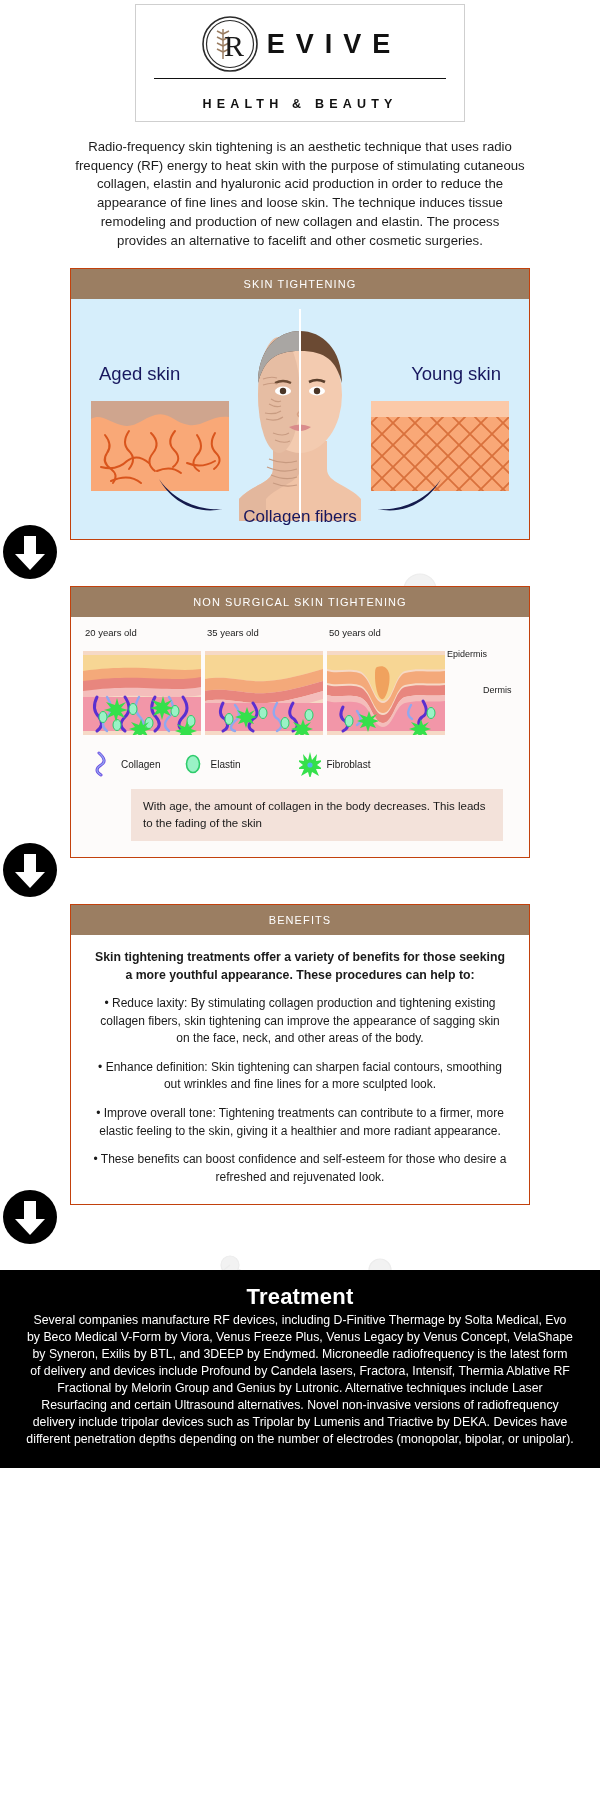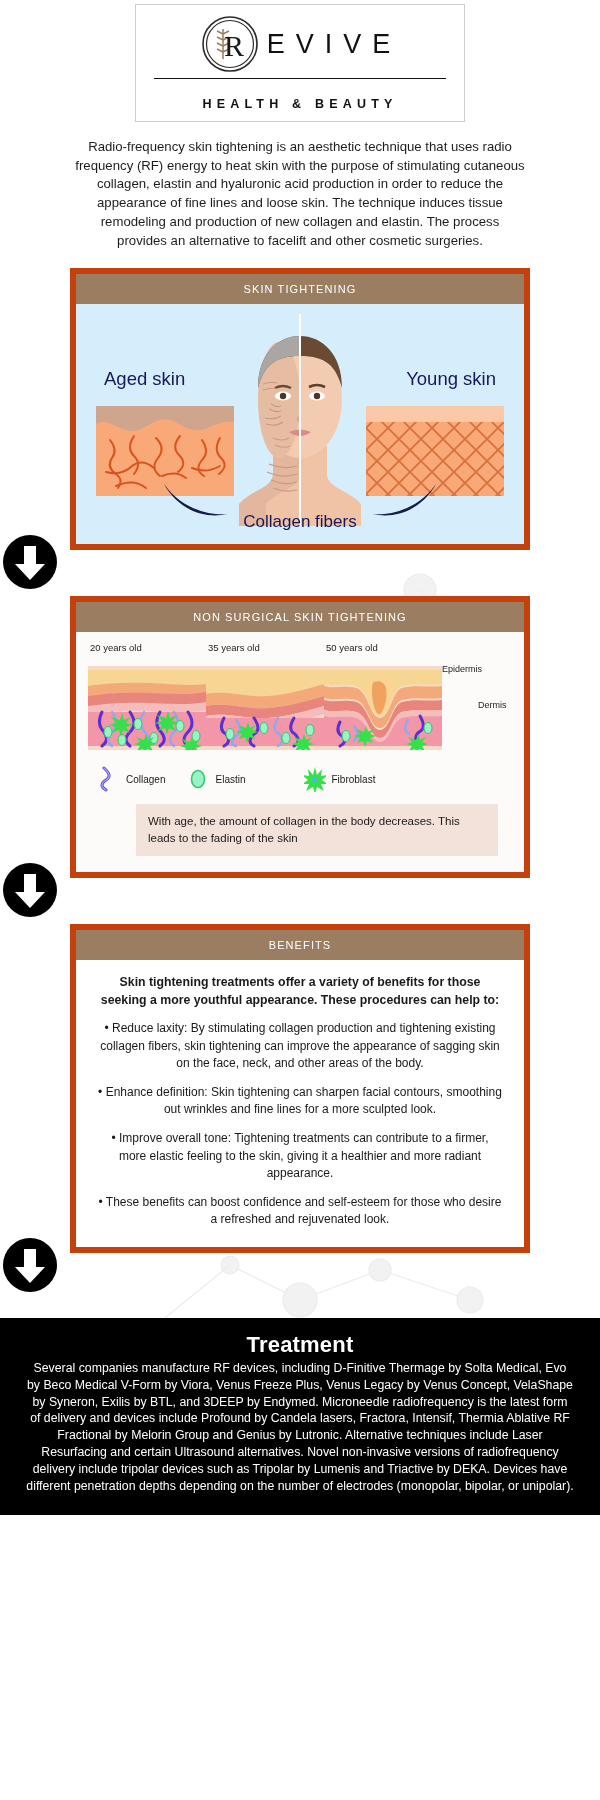--- a/index.html
+++ b/index.html
@@ -23,38 +23,38 @@
     width:330px; margin:4px auto 0;
     border:1px solid #cfcfcf;
     background:#fff;
     padding:8px 4px 10px;
     text-align:center;
   }
   .logo-row { display:flex; align-items:center; justify-content:center; gap:0px; }
   .logo-mark { width:62px; height:62px; flex:0 0 auto; }
   .logo-word {
     font-size:27px; letter-spacing:11px; color:#111;
-    font-family:"Liberation Sans", sans-serif; font-weight:400;
+    font-family:"Liberation Sans", sans-serif; font-weight:700;
     padding-left:6px;
   }
   .logo-rule { width:292px; height:1px; background:#111; margin:3px auto 4px; }
   .logo-sub {
     font-size:12.5px; letter-spacing:5.2px; color:#111; font-weight:700;margin-top:18px;
   }
 
   
   .intro {
     width:452px; margin:16px auto 0;
     text-align:center; font-size:13.2px; line-height:1.42; color:#1d1d1d;
   }
 
   
   .card {
     width:460px; margin:18px auto 0;
-    border:6px solid #c2410c;
+    border:1px solid #c2410c;
     background:#fff;
   }
   .card-header {
     background:#9b7e62; color:#fff;
     text-align:center; font-size:11px; letter-spacing:1.1px;
     padding:9px 4px; font-weight:400;
   }
 
   
   .tighten-body { background:#d6eefb; position:relative; height:240px; }

